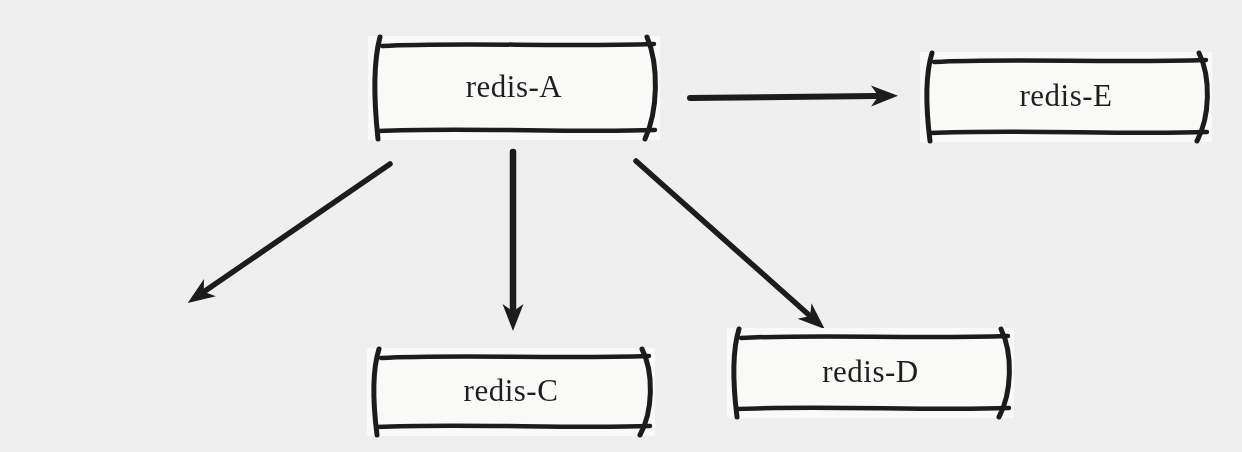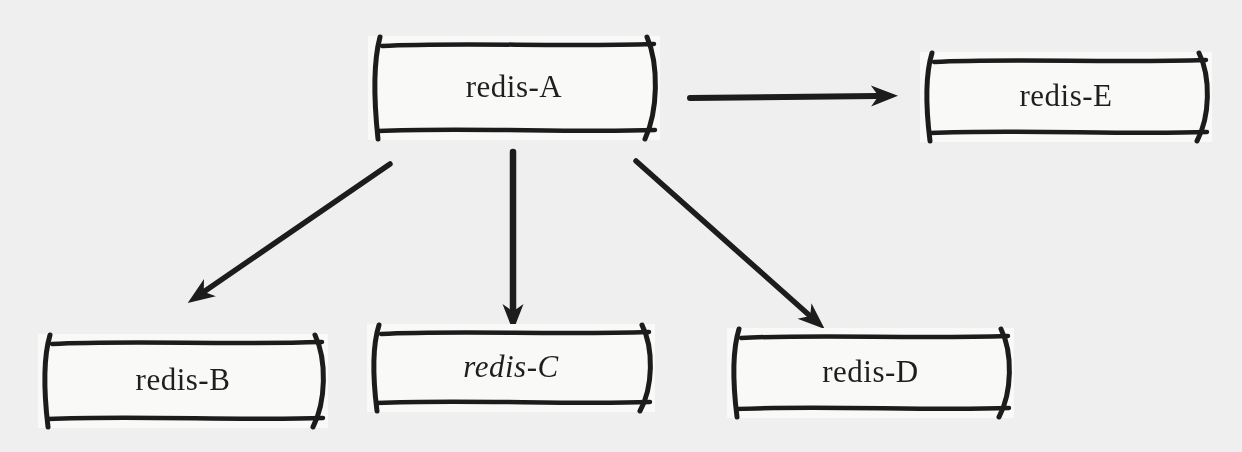--- a/index.html
+++ b/index.html
@@ -21,21 +21,21 @@
     position:absolute;left:0;top:0;overflow:visible;pointer-events:none;
   }
   .node .label{
     position:relative;
     font-size:31px;color:#1e1e1e;letter-spacing:0.5px;
     transform:translateY(-1px);
   }
   #node-A{left:368px;top:36px;width:292px;height:104px;}
   #node-E{left:920px;top:52px;width:292px;height:90px;text-align:center;}
   #node-B{left:38px;top:334px;width:290px;height:94px;}
-  #node-C{left:367px;top:324px;width:288px;height:88px;font-style:italic;}
+  #node-C{left:367px;top:348px;width:288px;height:88px;}
   #node-D{left:727px;top:328px;width:287px;height:90px;}
 </style>
 </head>
 <body>
 
 <div class="canvas">
 
   <svg class="edges" width="1242" height="452" viewBox="0 0 1242 452">
     <defs>
       <marker id="ah" viewBox="0 0 20 16" refX="5" refY="8" markerWidth="30" markerHeight="24" markerUnits="userSpaceOnUse" orient="auto">
@@ -51,29 +51,20 @@
   <div class="node" id="node-A">
       <svg class="sketch" width="292" height="104">
         <path d="M 14 10 C 87.6 6, 189.8 11, 286 8" fill="none" stroke="#1c1c1c" stroke-width="4.5" stroke-linecap="round"></path>
         <path d="M 10 95 C 96.36 91, 204.39999999999998 97, 287 94" fill="none" stroke="#1c1c1c" stroke-width="4.5" stroke-linecap="round"></path>
         <path d="M 12 1 C 4 31.2, 7 74.88, 10 103" fill="none" stroke="#1c1c1c" stroke-width="5" stroke-linecap="round"></path>
         <path d="M 279 1 C 291 29.120000000000005, 290 74.88, 277 103" fill="none" stroke="#1c1c1c" stroke-width="5" stroke-linecap="round"></path>
       </svg>
     <span class="label">redis-A</span>
   </div>
 
-  <div class="node" id="node-B">
-      <svg class="sketch" width="290" height="94">
-        <path d="M 14 10 C 87 6, 188.5 11, 284 8" fill="none" stroke="#1c1c1c" stroke-width="4.5" stroke-linecap="round"></path>
-        <path d="M 10 85 C 95.7 81, 203 87, 285 84" fill="none" stroke="#1c1c1c" stroke-width="4.5" stroke-linecap="round"></path>
-        <path d="M 12 1 C 4 28.2, 7 67.67999999999999, 10 93" fill="none" stroke="#1c1c1c" stroke-width="5" stroke-linecap="round"></path>
-        <path d="M 277 1 C 289 26.320000000000004, 288 67.67999999999999, 275 93" fill="none" stroke="#1c1c1c" stroke-width="5" stroke-linecap="round"></path>
-      </svg>
-    <span class="label">redis-B</span>
-  </div>
 
   <div class="node" id="node-C">
       <svg class="sketch" width="288" height="88">
         <path d="M 14 10 C 86.39999999999999 6, 187.20000000000002 11, 282 8" fill="none" stroke="#1c1c1c" stroke-width="4.5" stroke-linecap="round"></path>
         <path d="M 10 79 C 95.04 75, 201.6 81, 283 78" fill="none" stroke="#1c1c1c" stroke-width="4.5" stroke-linecap="round"></path>
         <path d="M 12 1 C 4 26.4, 7 63.36, 10 87" fill="none" stroke="#1c1c1c" stroke-width="5" stroke-linecap="round"></path>
         <path d="M 275 1 C 287 24.64, 286 63.36, 273 87" fill="none" stroke="#1c1c1c" stroke-width="5" stroke-linecap="round"></path>
       </svg>
     <span class="label">redis-C</span>
   </div>

